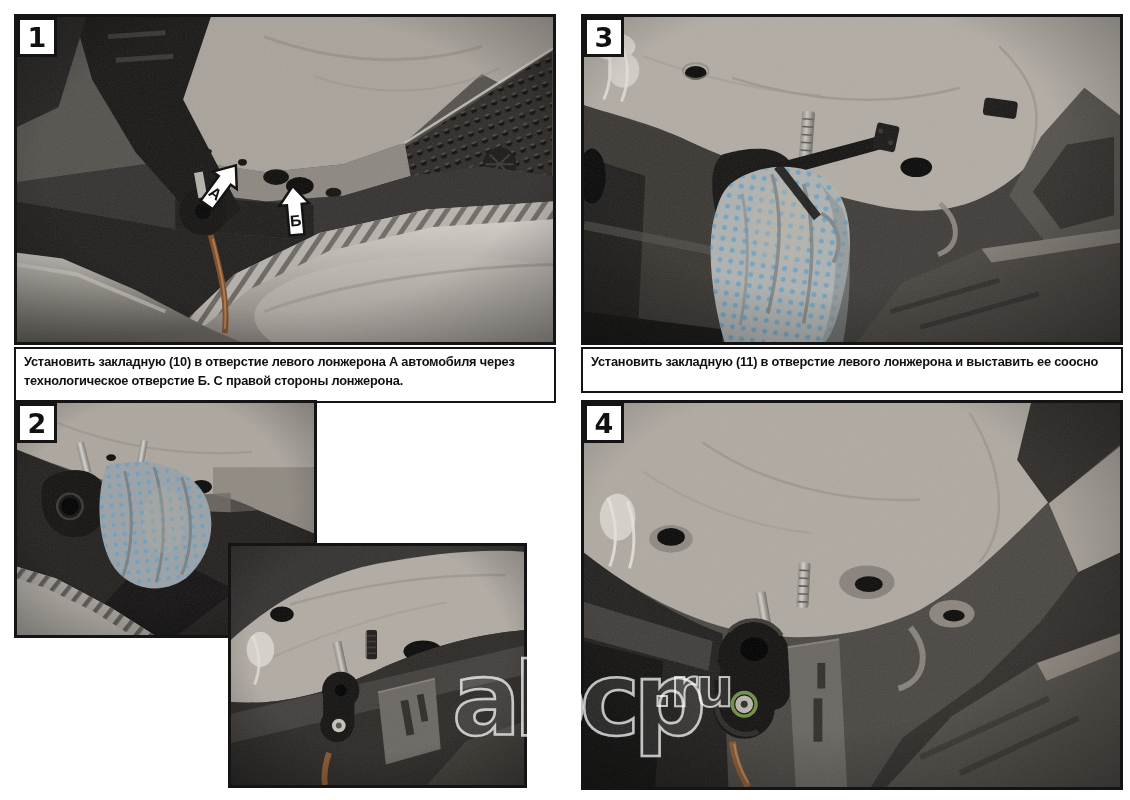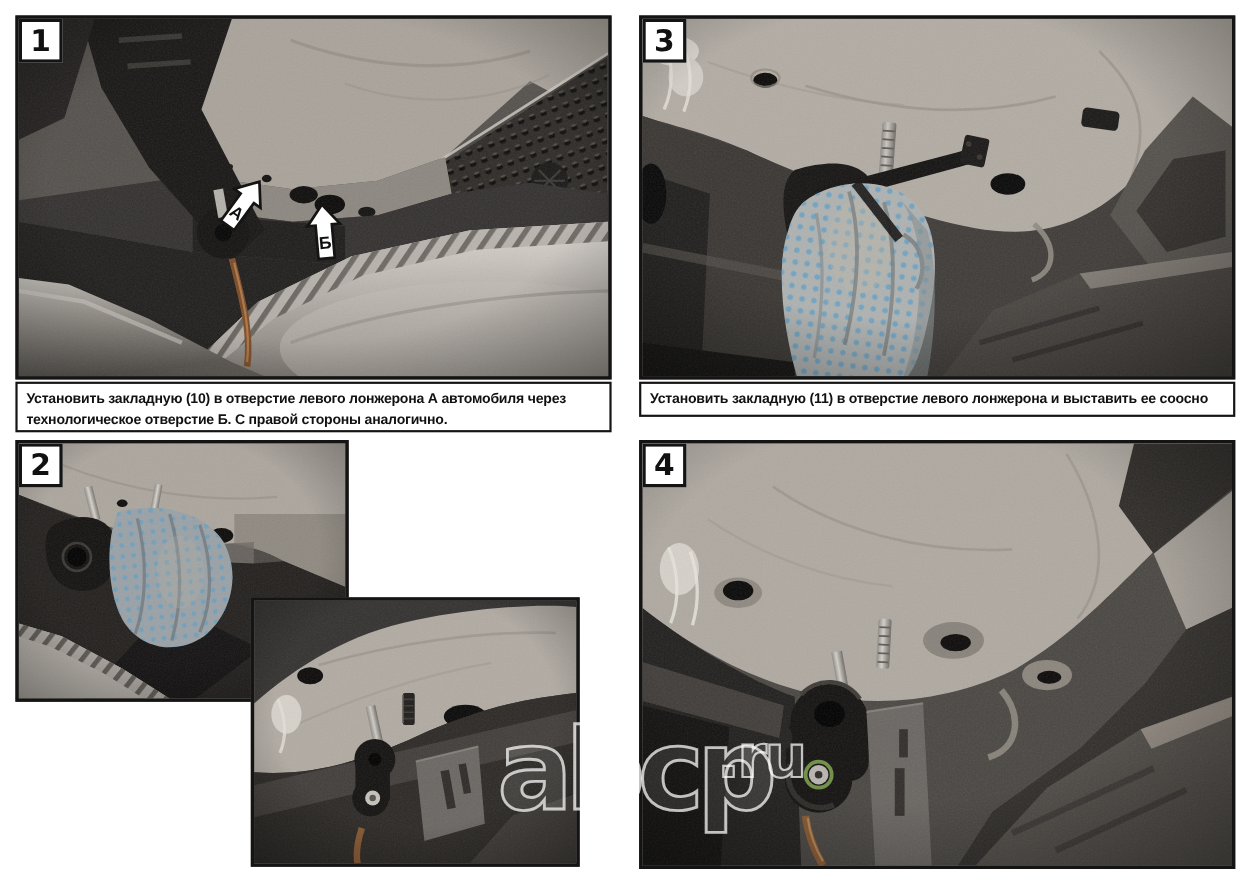--- a/index.html
+++ b/index.html
@@ -99,23 +99,23 @@
       <g transform="translate(281,198) rotate(-5)">
         <path d="M0,-26 L15,-7 L7.5,-7 L7.5,24 L-7.5,24 L-7.5,-7 L-15,-7 Z" fill="#ffffff" stroke="#161413" stroke-width="2.5"></path>
         <text x="0" y="15" text-anchor="middle" font-size="16" font-weight="bold" fill="#111">Б</text>
       </g>
     </svg>
     <div class="badge">
       <span>1</span>
     </div>
   </figure>
 
-  <div class="caption" style="left:14px;top:347px;width:542px;height:46px">
+  <div class="caption" style="left:14px;top:347px;width:542px;height:56px">
     <div class="cap-line">Установить закладную (10) в отверстие левого лонжерона А автомобиля через</div>
-    <div class="cap-line">технологическое отверстие Б. С правой стороны аналогично.</div>
+    <div class="cap-line">технологическое отверстие Б. С правой стороны лонжерона.</div>
   </div>
 
   <figure class="photo" style="left:581px;top:14px;width:542px;height:331px">
     <svg viewBox="0 0 542 331" preserveAspectRatio="none">
       <defs>
         <filter id="nz3">
             <feTurbulence type="fractalNoise" baseFrequency="0.7" numOctaves="2" stitchTiles="stitch"></feTurbulence>
             <feColorMatrix type="saturate" values="0"></feColorMatrix>
           </filter>
         <radialGradient id="vg3" cx="45%" cy="40%" r="80%">
@@ -177,21 +177,21 @@
       </g>
       <path d="M196,152 L236,204" stroke="#161413" stroke-width="9" opacity="0.9"></path>
       <rect width="542" height="331" filter="url(#nz3)" opacity="0.12"></rect>
       <rect width="542" height="331" fill="url(#vg3)"></rect>
     </svg>
     <div class="badge">
       <span>3</span>
     </div>
   </figure>
 
-  <div class="caption" style="left:581px;top:347px;width:542px;height:32px">
+  <div class="caption" style="left:581px;top:347px;width:542px;height:46px">
     <div class="cap-line">Установить закладную (11) в отверстие левого лонжерона и выставить ее соосно</div>
   </div>
 
   <div style="position:absolute;left:14px;top:400px;width:542px;height:390px">
 
     <figure class="photo" style="left:0;top:0;width:303px;height:238px">
       <svg viewBox="0 0 303 238" preserveAspectRatio="none">
         <defs>
           <filter id="nz2a">
               <feTurbulence type="fractalNoise" baseFrequency="0.75" numOctaves="2" stitchTiles="stitch"></feTurbulence>

